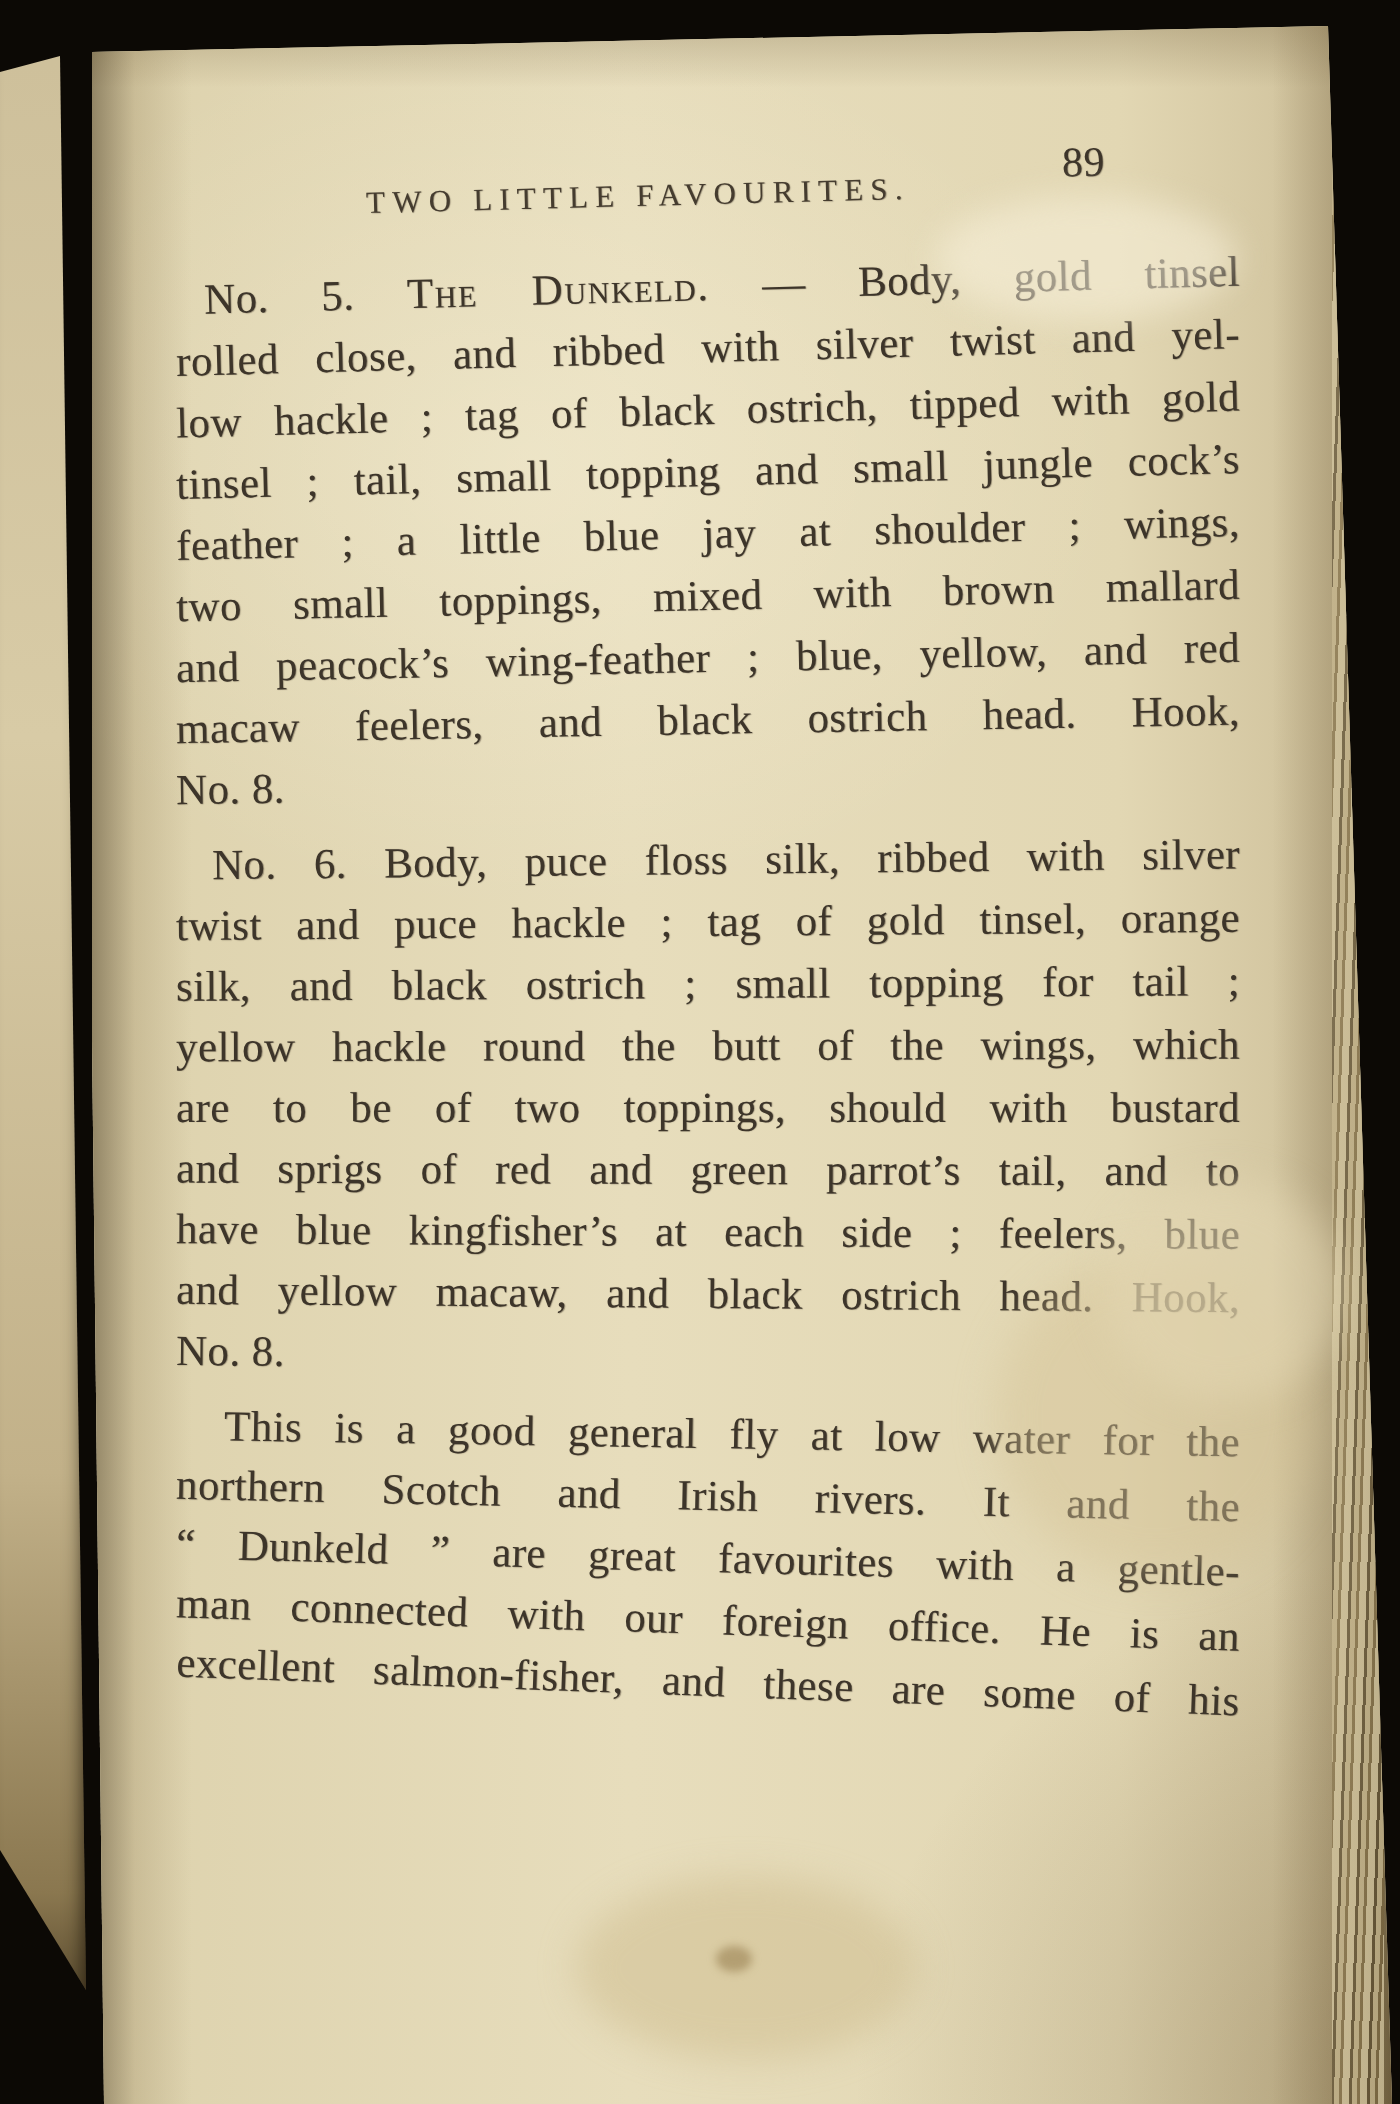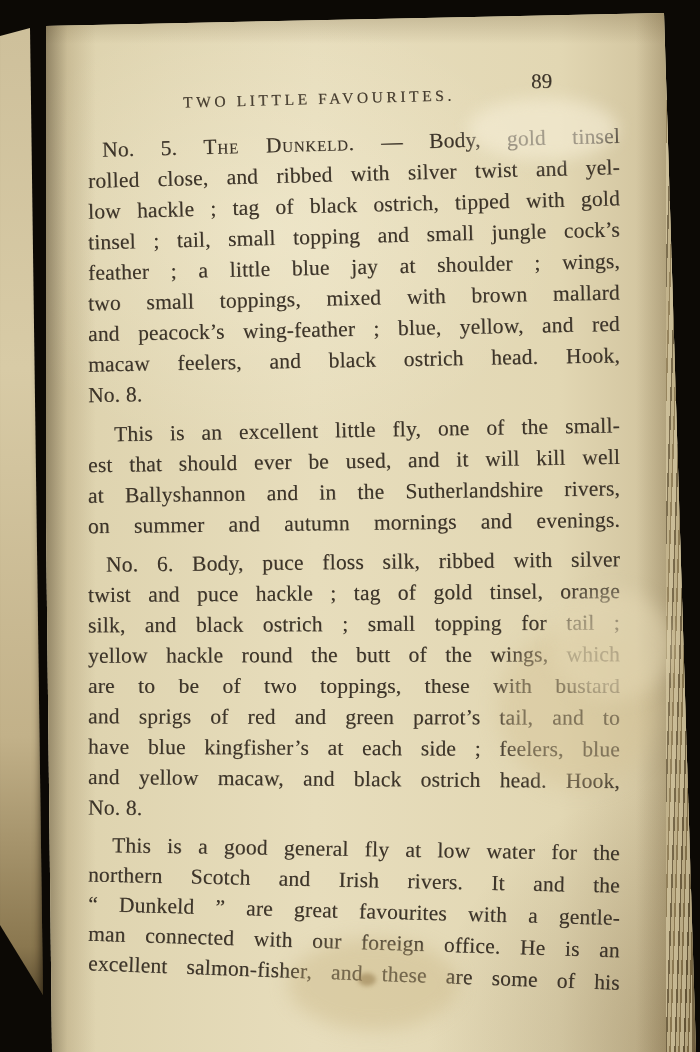--- a/index.html
+++ b/index.html
@@ -101,33 +101,27 @@
         <div class="line" style="--r:-1.5deg">rolled close, and ribbed with silver twist and yel-</div>
         <div class="line" style="--r:-1.45deg">low hackle ; tag of black ostrich, tipped with gold</div>
         <div class="line" style="--r:-1.4deg">tinsel ; tail, small topping and small jungle cock’s</div>
         <div class="line" style="--r:-1.3deg">feather ; a little blue jay at shoulder ; wings,</div>
         <div class="line" style="--r:-1.2deg">two small toppings, mixed with brown mallard</div>
         <div class="line" style="--r:-1.1deg">and peacock’s wing-feather ; blue, yellow, and red</div>
         <div class="line" style="--r:-1.0deg">macaw feelers, and black ostrich head.  Hook,</div>
         <div class="line noj" style="--r:-0.9deg">No. 8.</div>
       </div>
 
-      <div class="para">
-        <div class="line" style="--r:-1.0deg;text-indent:26px">This is an excellent little fly, one of the small-</div>
-        <div class="line" style="--r:-0.9deg">est that should ever be used, and it will kill well</div>
-        <div class="line" style="--r:-0.8deg">at Ballyshannon and in the Sutherlandshire rivers,</div>
-        <div class="line" style="--r:-0.7deg">on summer and autumn mornings and evenings.</div>
-      </div>
 
       <div class="para">
         <div class="line" style="--r:-0.6deg;text-indent:18px">No. 6. Body, puce floss silk, ribbed with silver</div>
         <div class="line" style="--r:-0.45deg">twist and puce hackle ; tag of gold tinsel, orange</div>
         <div class="line" style="--r:-0.3deg">silk, and black ostrich ; small topping for tail ;</div>
         <div class="line" style="--r:-0.15deg">yellow hackle round the butt of the wings, which</div>
-        <div class="line" style="--r:0deg">are to be of two toppings, these with bustard</div>
+        <div class="line" style="--r:0deg">are to be of two toppings, should with bustard</div>
         <div class="line" style="--r:0.15deg">and sprigs of red and green parrot’s tail, and to</div>
         <div class="line" style="--r:0.3deg">have blue kingfisher’s at each side ; feelers, blue</div>
         <div class="line" style="--r:0.45deg">and yellow macaw, and black ostrich head.  Hook,</div>
         <div class="line noj" style="--r:0.55deg">No. 8.</div>
       </div>
 
       <div class="para">
         <div class="line" style="--r:0.9deg;text-indent:24px">This is a good general fly at low water for the</div>
         <div class="line" style="--r:1.2deg">northern Scotch and Irish rivers.  It and the</div>
         <div class="line" style="--r:1.5deg">“ Dunkeld ” are great favourites with a gentle-</div>

